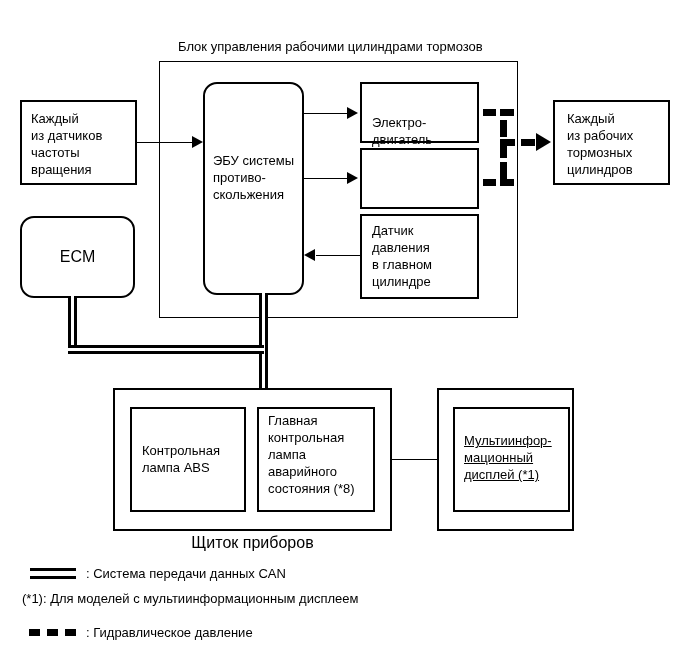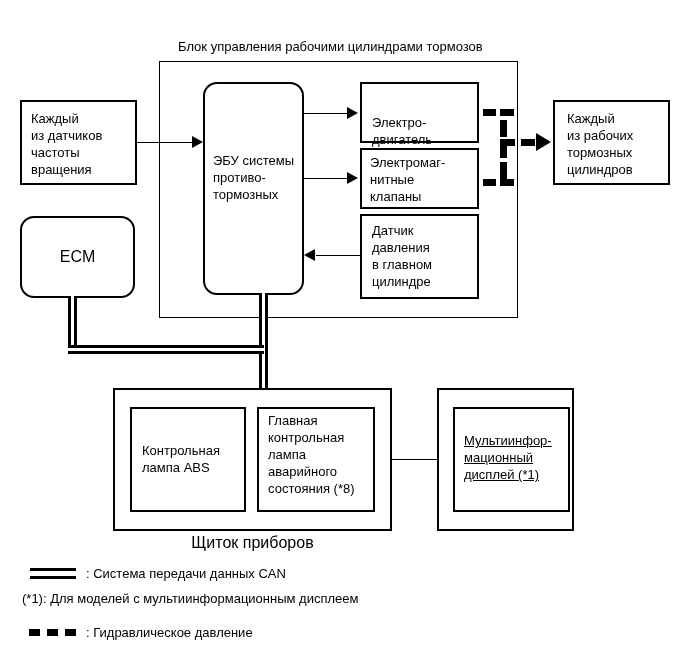--- a/index.html
+++ b/index.html
@@ -138,34 +138,31 @@
 
   <div class="hline thin" style="left:137px; top:142px; width:57px;"></div>
   <div class="arrow-r" style="left:192px; top:136px;"></div>
 
   <div class="box rounded" style="left:20px; top:216px; width:115px; height:82px;"></div>
   <div class="center-text" style="left:20px; top:248px; width:115px;">ECM</div>
 
   <div class="box rounded" style="left:203px; top:82px; width:101px; height:213px;"></div>
   <div class="box-label" style="left:213px; top:152px; width:95px;">ЭБУ системы
 противо-
-тормозных</div>
+скольжения</div>
 
   <div class="box" style="left:360px; top:82px; width:119px; height:61px;"></div>
   <div class="box-label" style="left:372px; top:88px; width:108px;margin-top:26px;">Электро-
 двигатель
 насоса</div>
 
   <div class="hline thin" style="left:304px; top:113px; width:45px;"></div>
   <div class="arrow-r" style="left:347px; top:107px;"></div>
 
   <div class="box" style="left:360px; top:148px; width:119px; height:61px;"></div>
-  <div class="box-label" style="left:370px; top:154px; width:112px;">Электромаг-
-нитные
-клапаны</div>
 
   <div class="hline thin" style="left:304px; top:178px; width:45px;"></div>
   <div class="arrow-r" style="left:347px; top:172px;"></div>
 
   <div class="box" style="left:360px; top:214px; width:119px; height:85px;"></div>
   <div class="box-label" style="left:372px; top:222px; width:108px;">Датчик
 давления
 в главном
 цилиндре</div>
 

